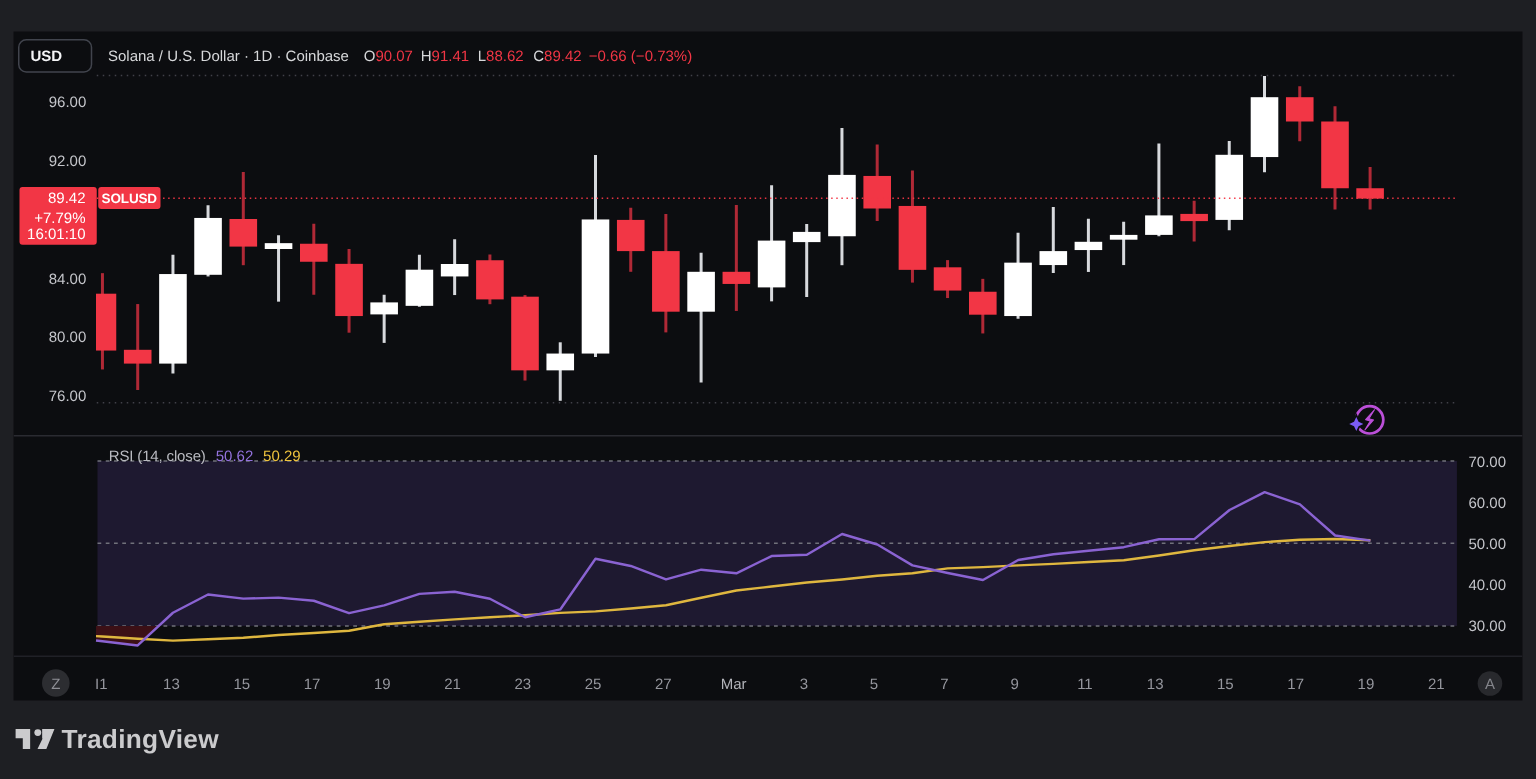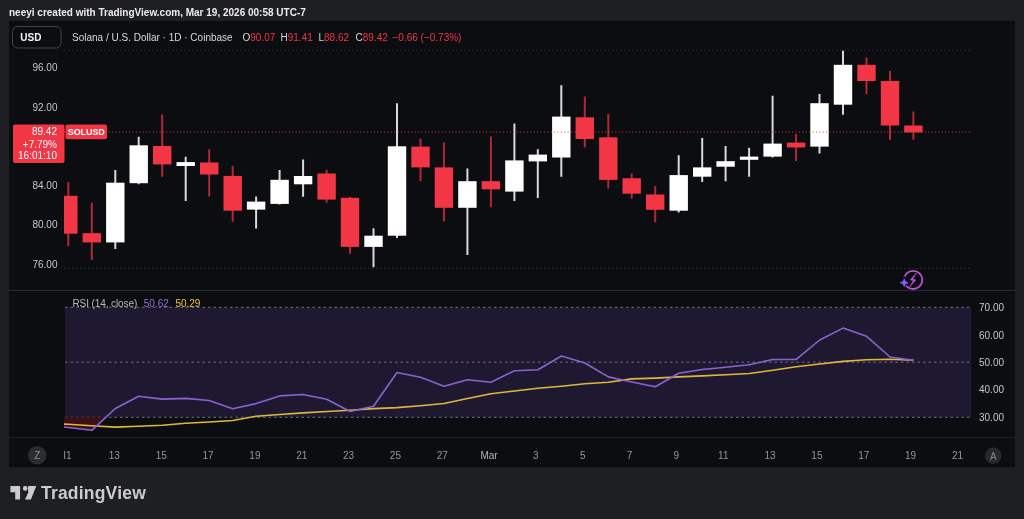--- a/index.html
+++ b/index.html
@@ -7,21 +7,20 @@
   #wrap { position:relative; width:1024px; height:519px; }
   #attr { position:absolute; left:9px; top:7px; color:#ececef; font-size:10px;
            font-weight:bold; letter-spacing:0; white-space:nowrap; }
   #card { position:absolute; left:9px; top:21px; width:1006px; height:446px;
            background:#0c0d10; }
   #logo { position:absolute; left:10px; top:483px; width:300px; height:30px; }
 </style>
 </head>
 <body>
 <div id="wrap">
-  <div id="attr">neeyi created with TradingView.com, Mar 19, 2026 00:58 UTC-7</div>
   <div id="card">
   <svg width="1006" height="446" viewBox="9 21 1006 446">
 
     <rect x="65" y="307.3" width="906.3" height="110" fill="#1e1930"></rect>
 
     <g stroke="#404148" stroke-width="1" stroke-dasharray="1,3">
       <line x1="64.5" y1="50.3" x2="971.3" y2="50.3"></line>
       <line x1="64.5" y1="268.5" x2="971.3" y2="268.5"></line>
     </g>
 

